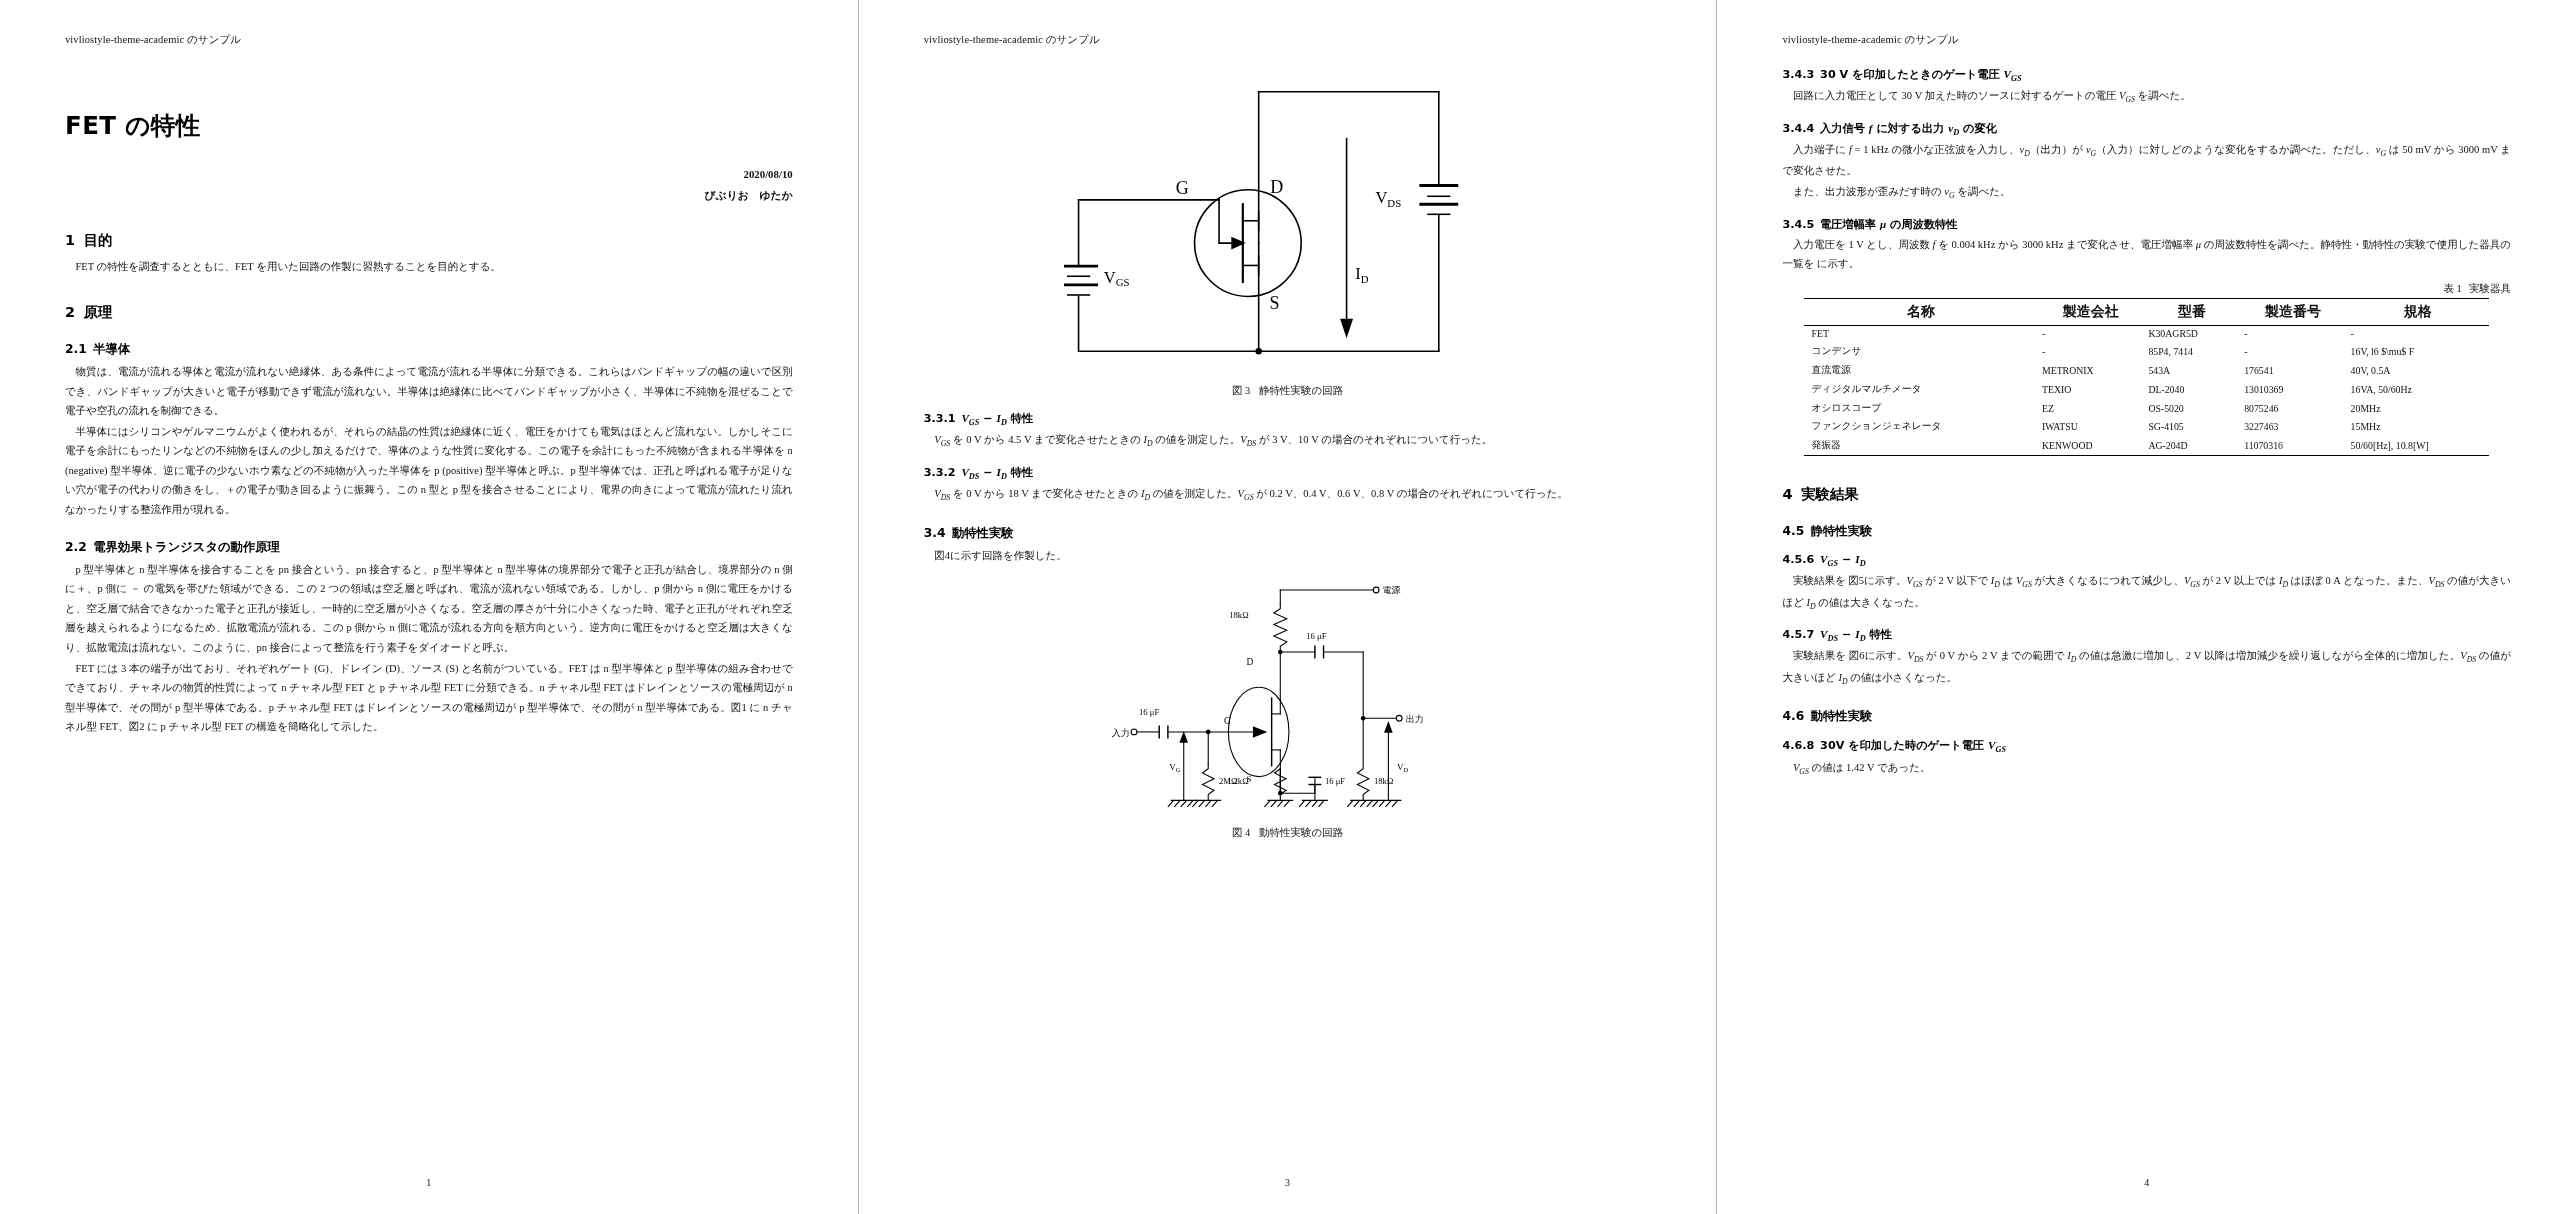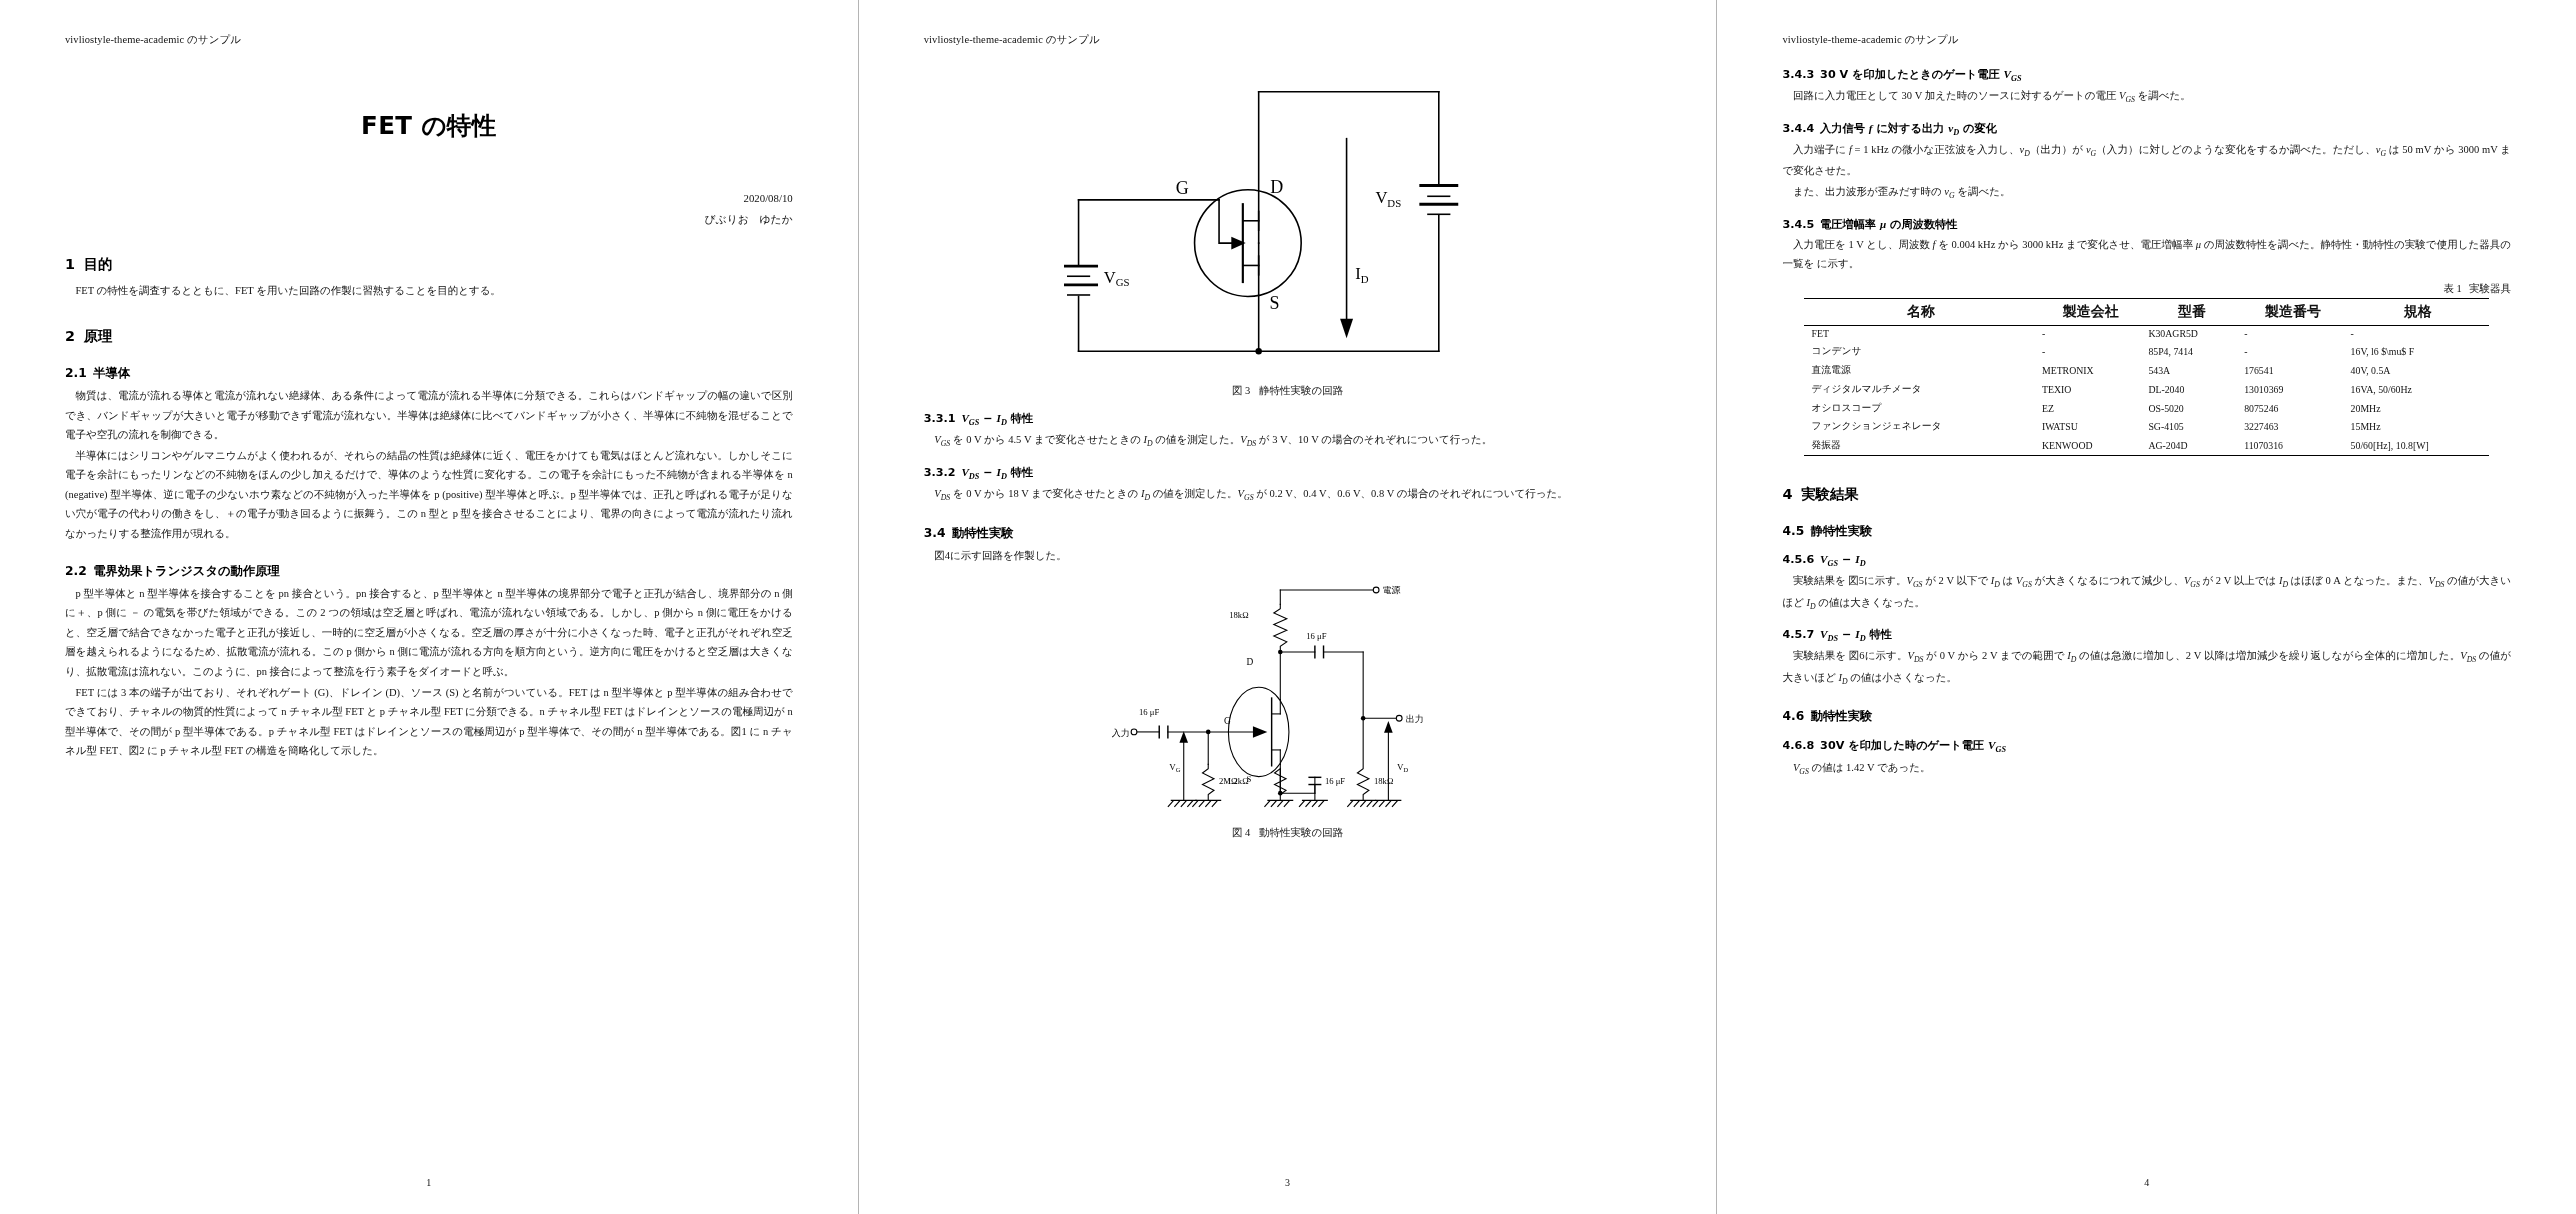--- a/index.html
+++ b/index.html
@@ -41,34 +41,35 @@
     position: absolute;
     bottom: 26px;
     left: 0;
     width: 100%;
     text-align: center;
     font-size: 10px;
     color: #111;
   }
 
   .doc-title {
-    text-align: center;
+    text-align: left;
     font-family: "DejaVu Sans", "Liberation Sans", sans-serif;
     font-weight: 700;
     font-size: 24.5px;
     letter-spacing: 0.4px;
     margin: 62px 0 0 0;
     color: #000;
   }
   .doc-meta {
     text-align: right;
     font-size: 10.8px;
-    margin-top: 46px;
+    margin-top: 22px;
     line-height: 1.9;
     color: #111;
+    font-weight: bold;
   }
   .doc-meta div { white-space: nowrap; }
 
   h1.sec {
     font-family: "DejaVu Sans", "Liberation Sans", sans-serif;
     font-weight: 700;
     font-size: 14.4px;
     margin: 26px 0 7.2px 0;
     color: #000;
     letter-spacing: 0;

